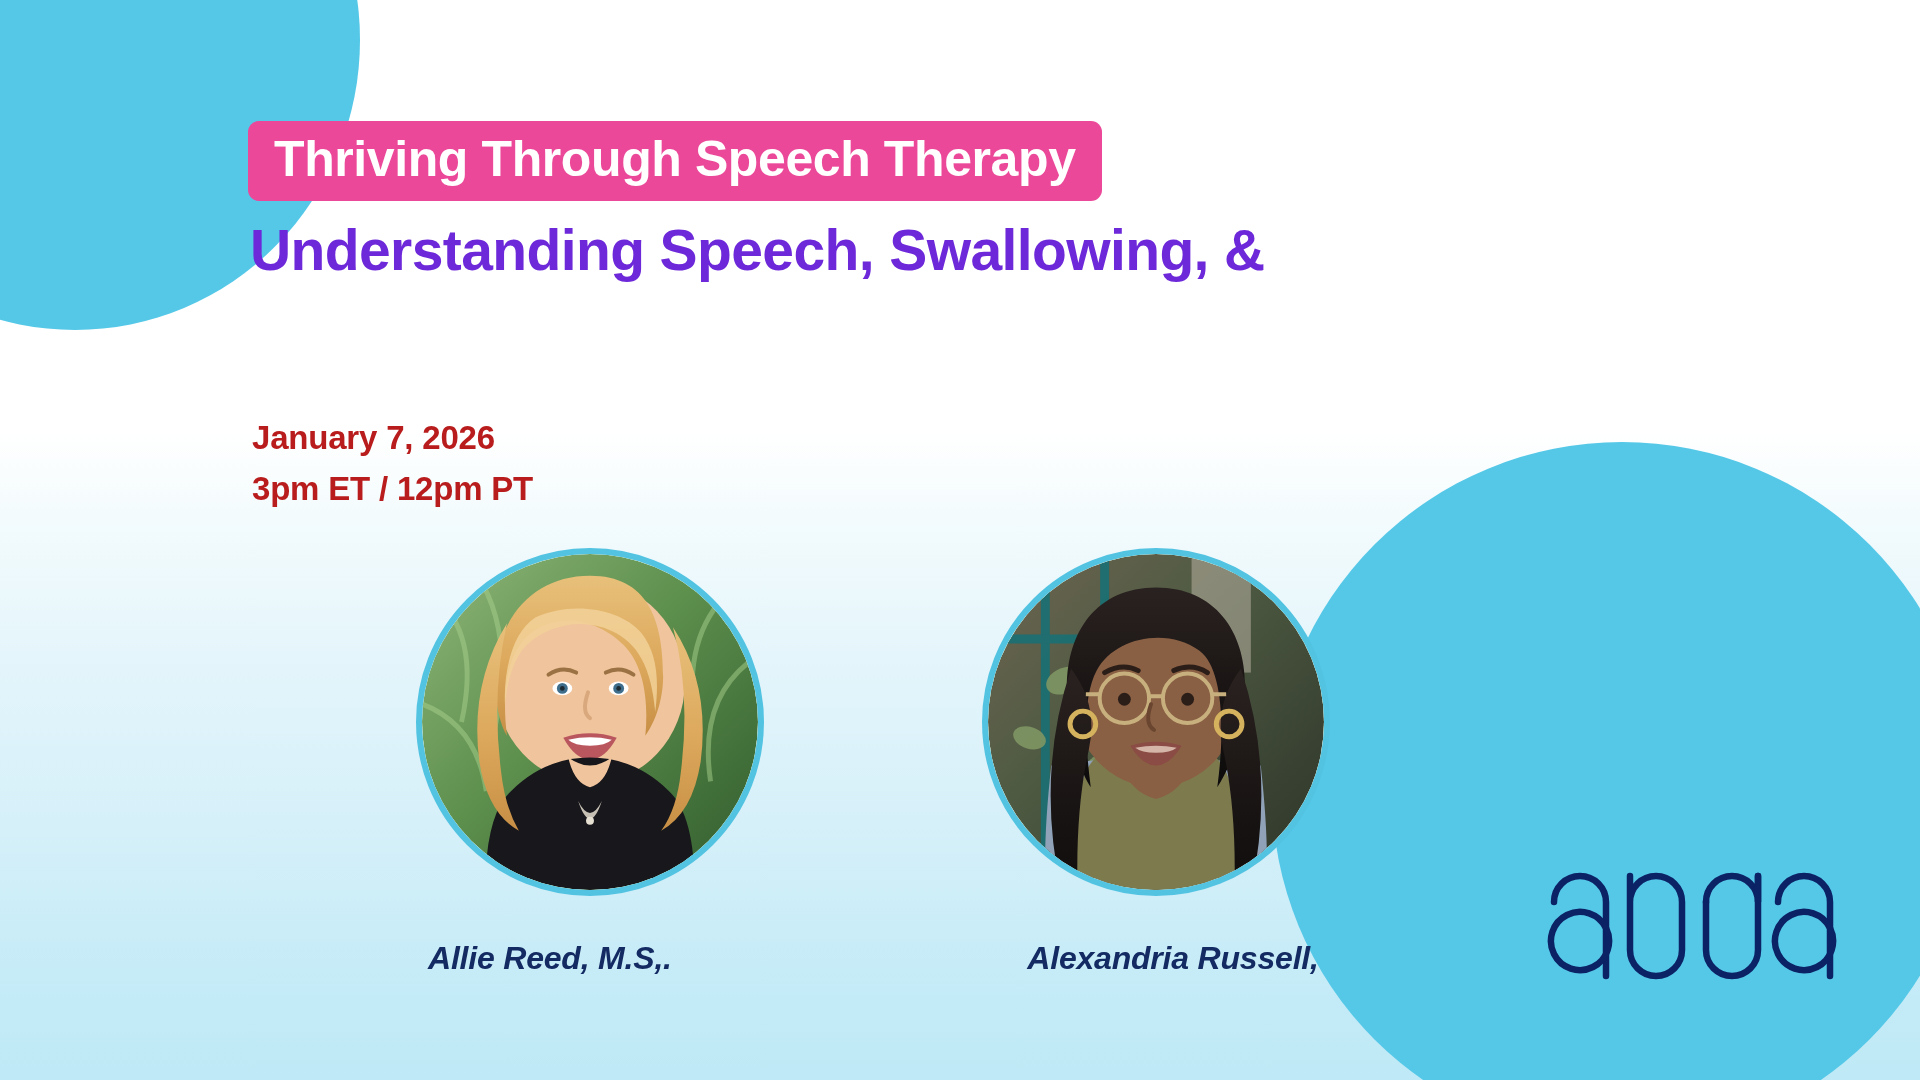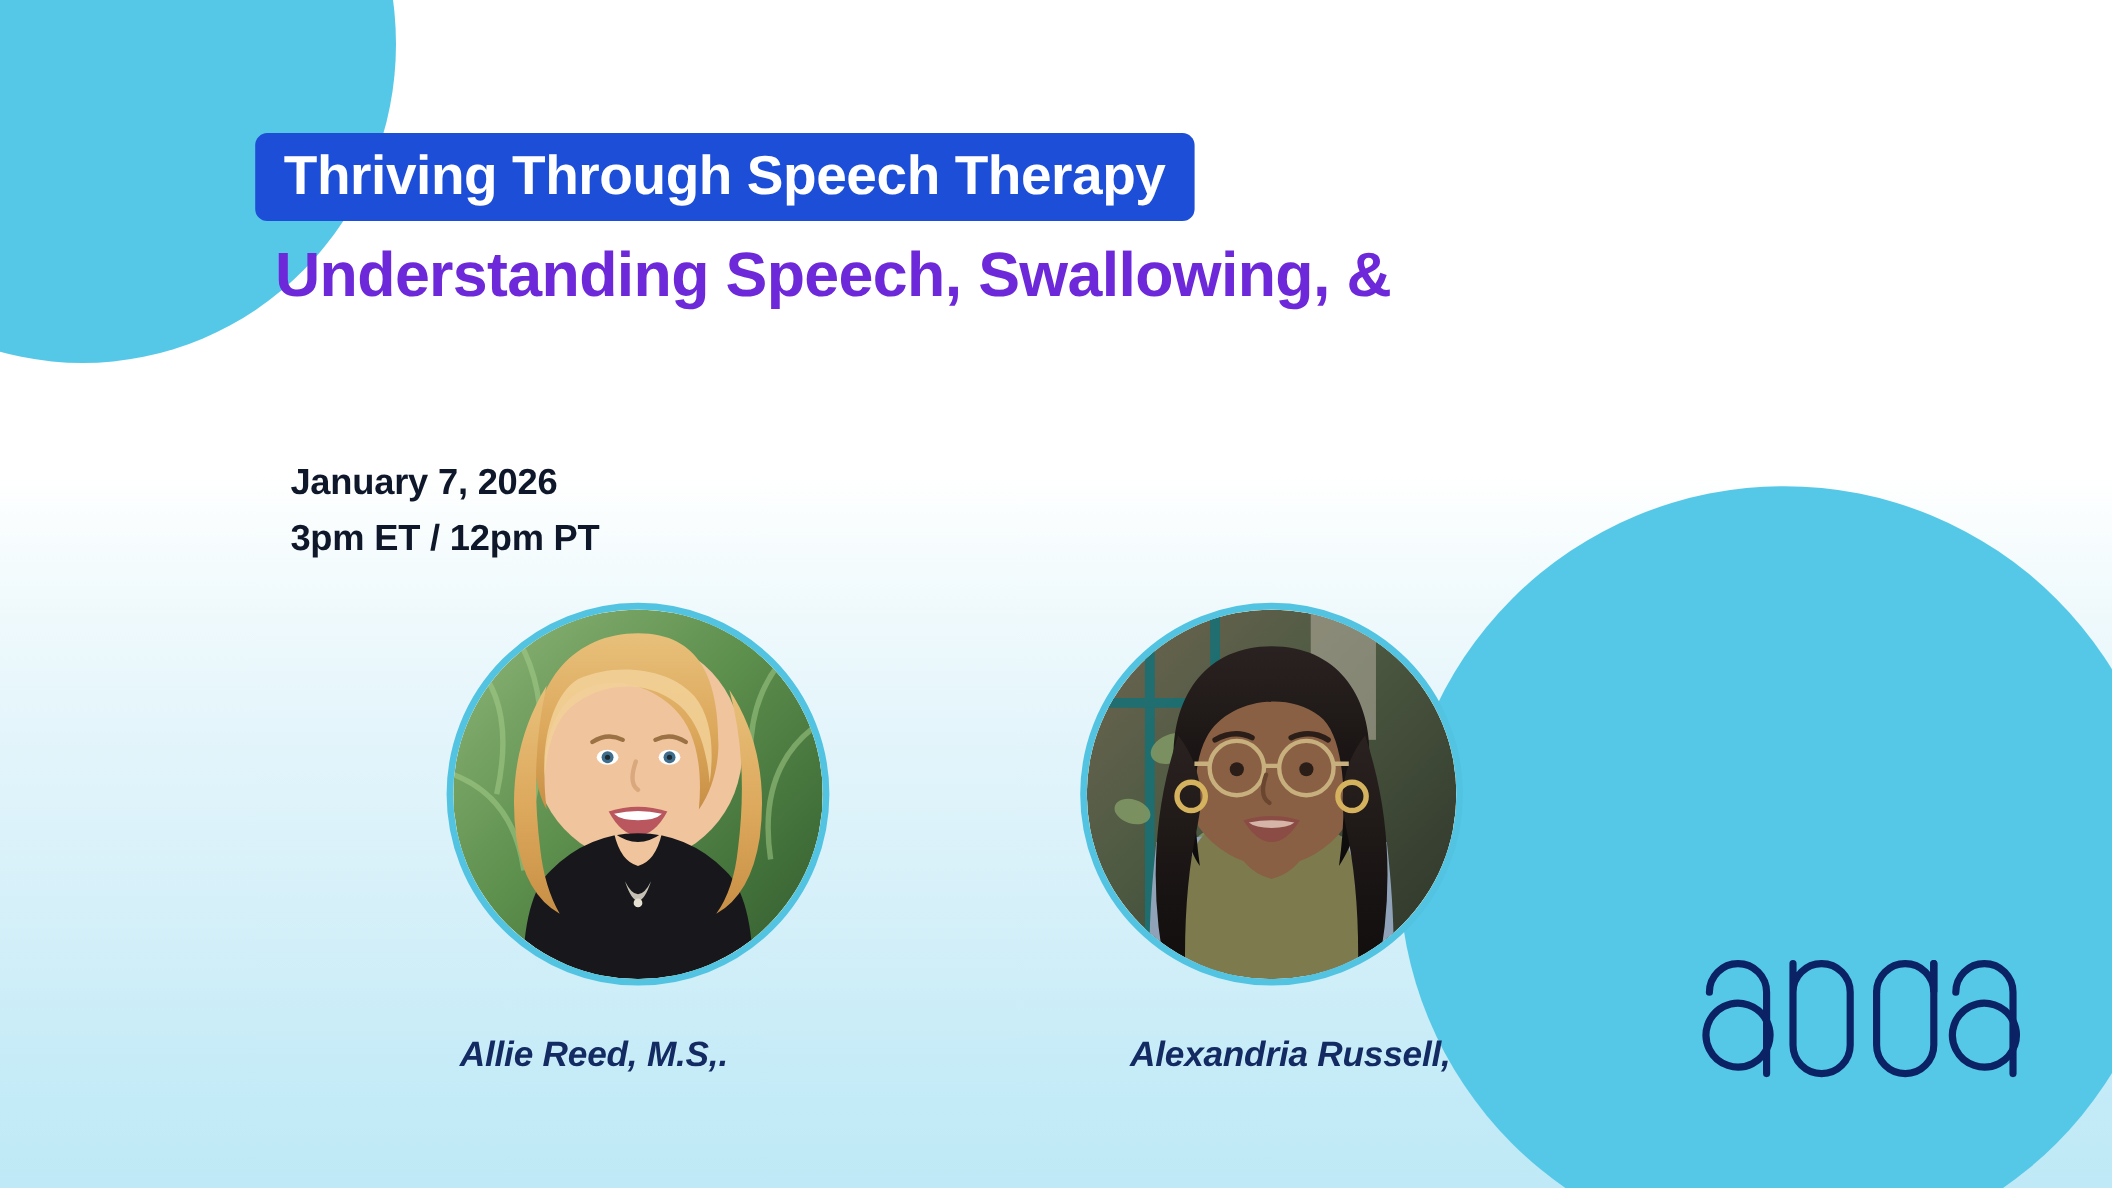--- a/index.html
+++ b/index.html
@@ -35,22 +35,22 @@
     border-radius:50%;
     background:#55c8e8;
     z-index:1;
   }
 
   
   .content{ position:absolute; inset:0; z-index:5; }
 
   .badge{
     position:absolute;
-    left:232px; top:121px;
-    background:#1d4ed8;
+    left:248px; top:121px;
+    background:#ec4899;
     border-radius:11px;
     padding:13px 26px 17px 26px;
     color:#ffffff;
     font-size:50px;
     font-weight:bold;
     letter-spacing:-0.4px;
     line-height:1.0;
     white-space:nowrap;
   }
 
@@ -60,34 +60,34 @@
     width:1400px;
     color:#6d28d9;
     font-size:57px;
     font-weight:bold;
     line-height:1.30;
     letter-spacing:-0.6px;
   }
 
   .datetime{
     position:absolute;
-    left:264px; top:412px;
-    color:#0f172a;
+    left:252px; top:412px;
+    color:#b91c1c;
     font-size:33px;
     font-weight:bold;
     line-height:1.55;
     letter-spacing:-0.2px;
   }
 
   
   .speaker{
     position:absolute;
     text-align:left;
   }
-  .speaker.one{ left:406px; top:548px; }
+  .speaker.one{ left:416px; top:548px; }
   .speaker.two{ left:982px; top:548px; }
 
   .photo-ring{
     width:348px; height:348px;
     border-radius:50%;
     border:6px solid #53c3e2;
     overflow:hidden;
     position:relative;
     background:#cfe6d5;
   }

